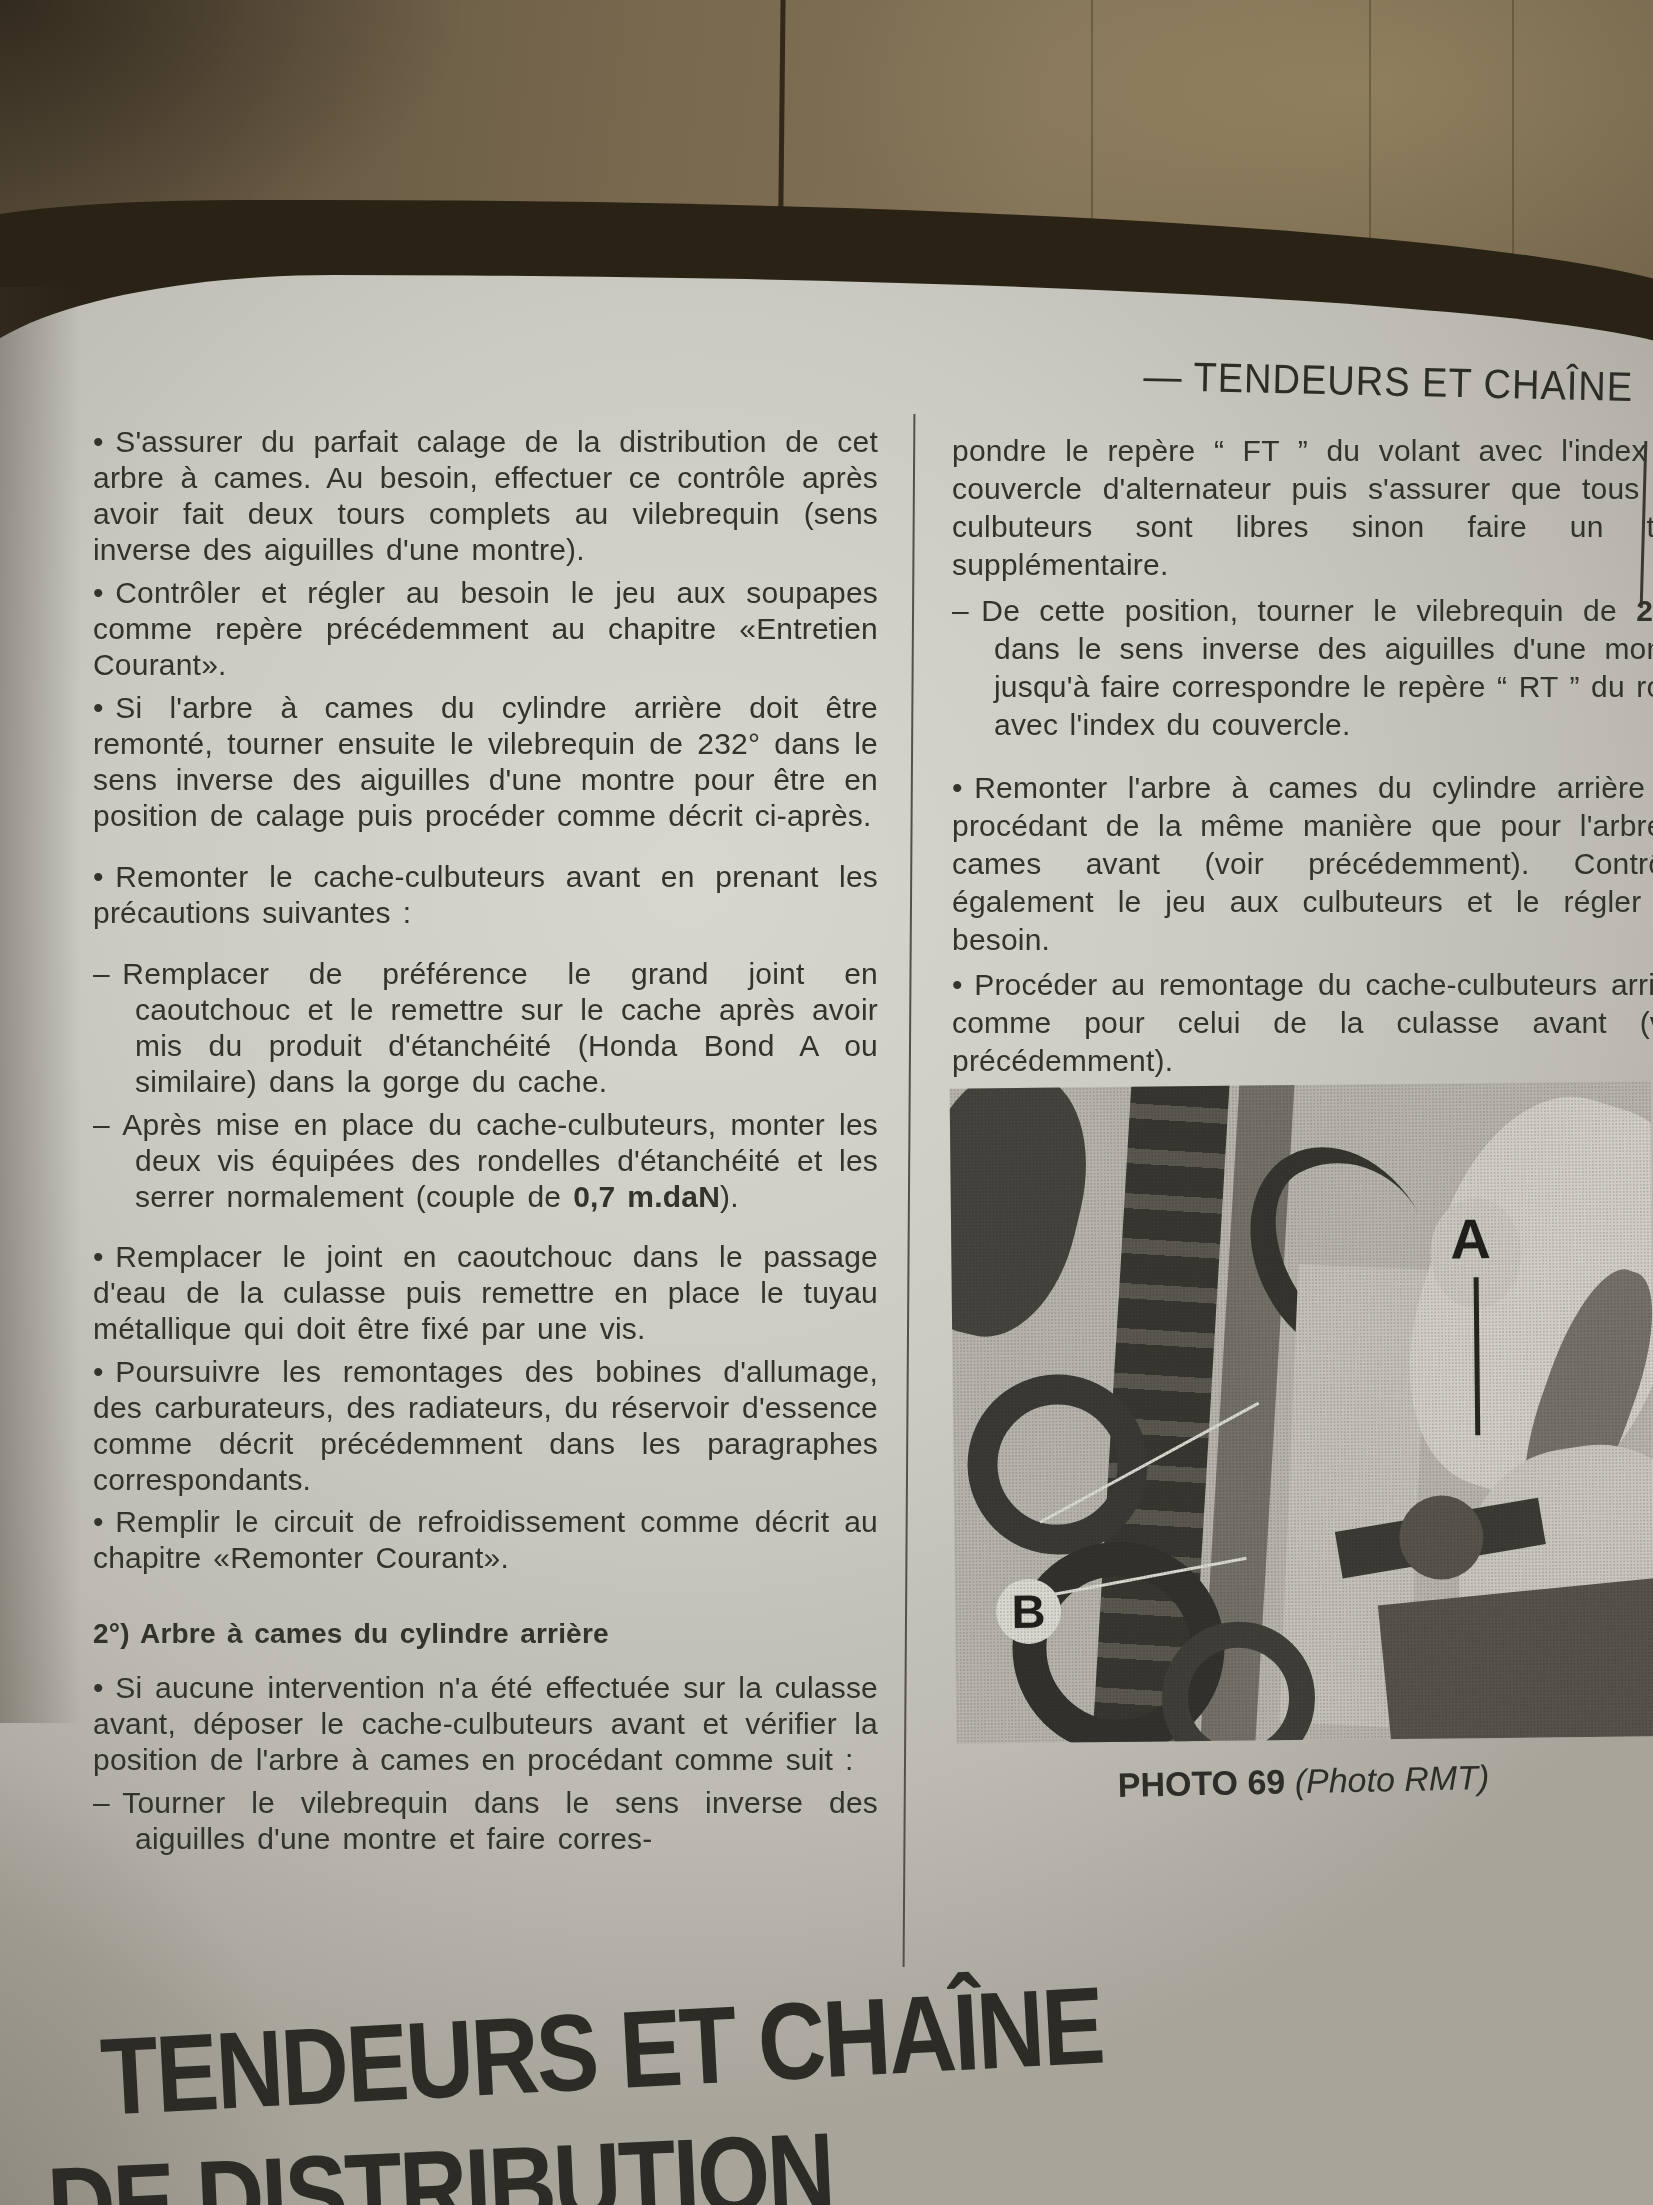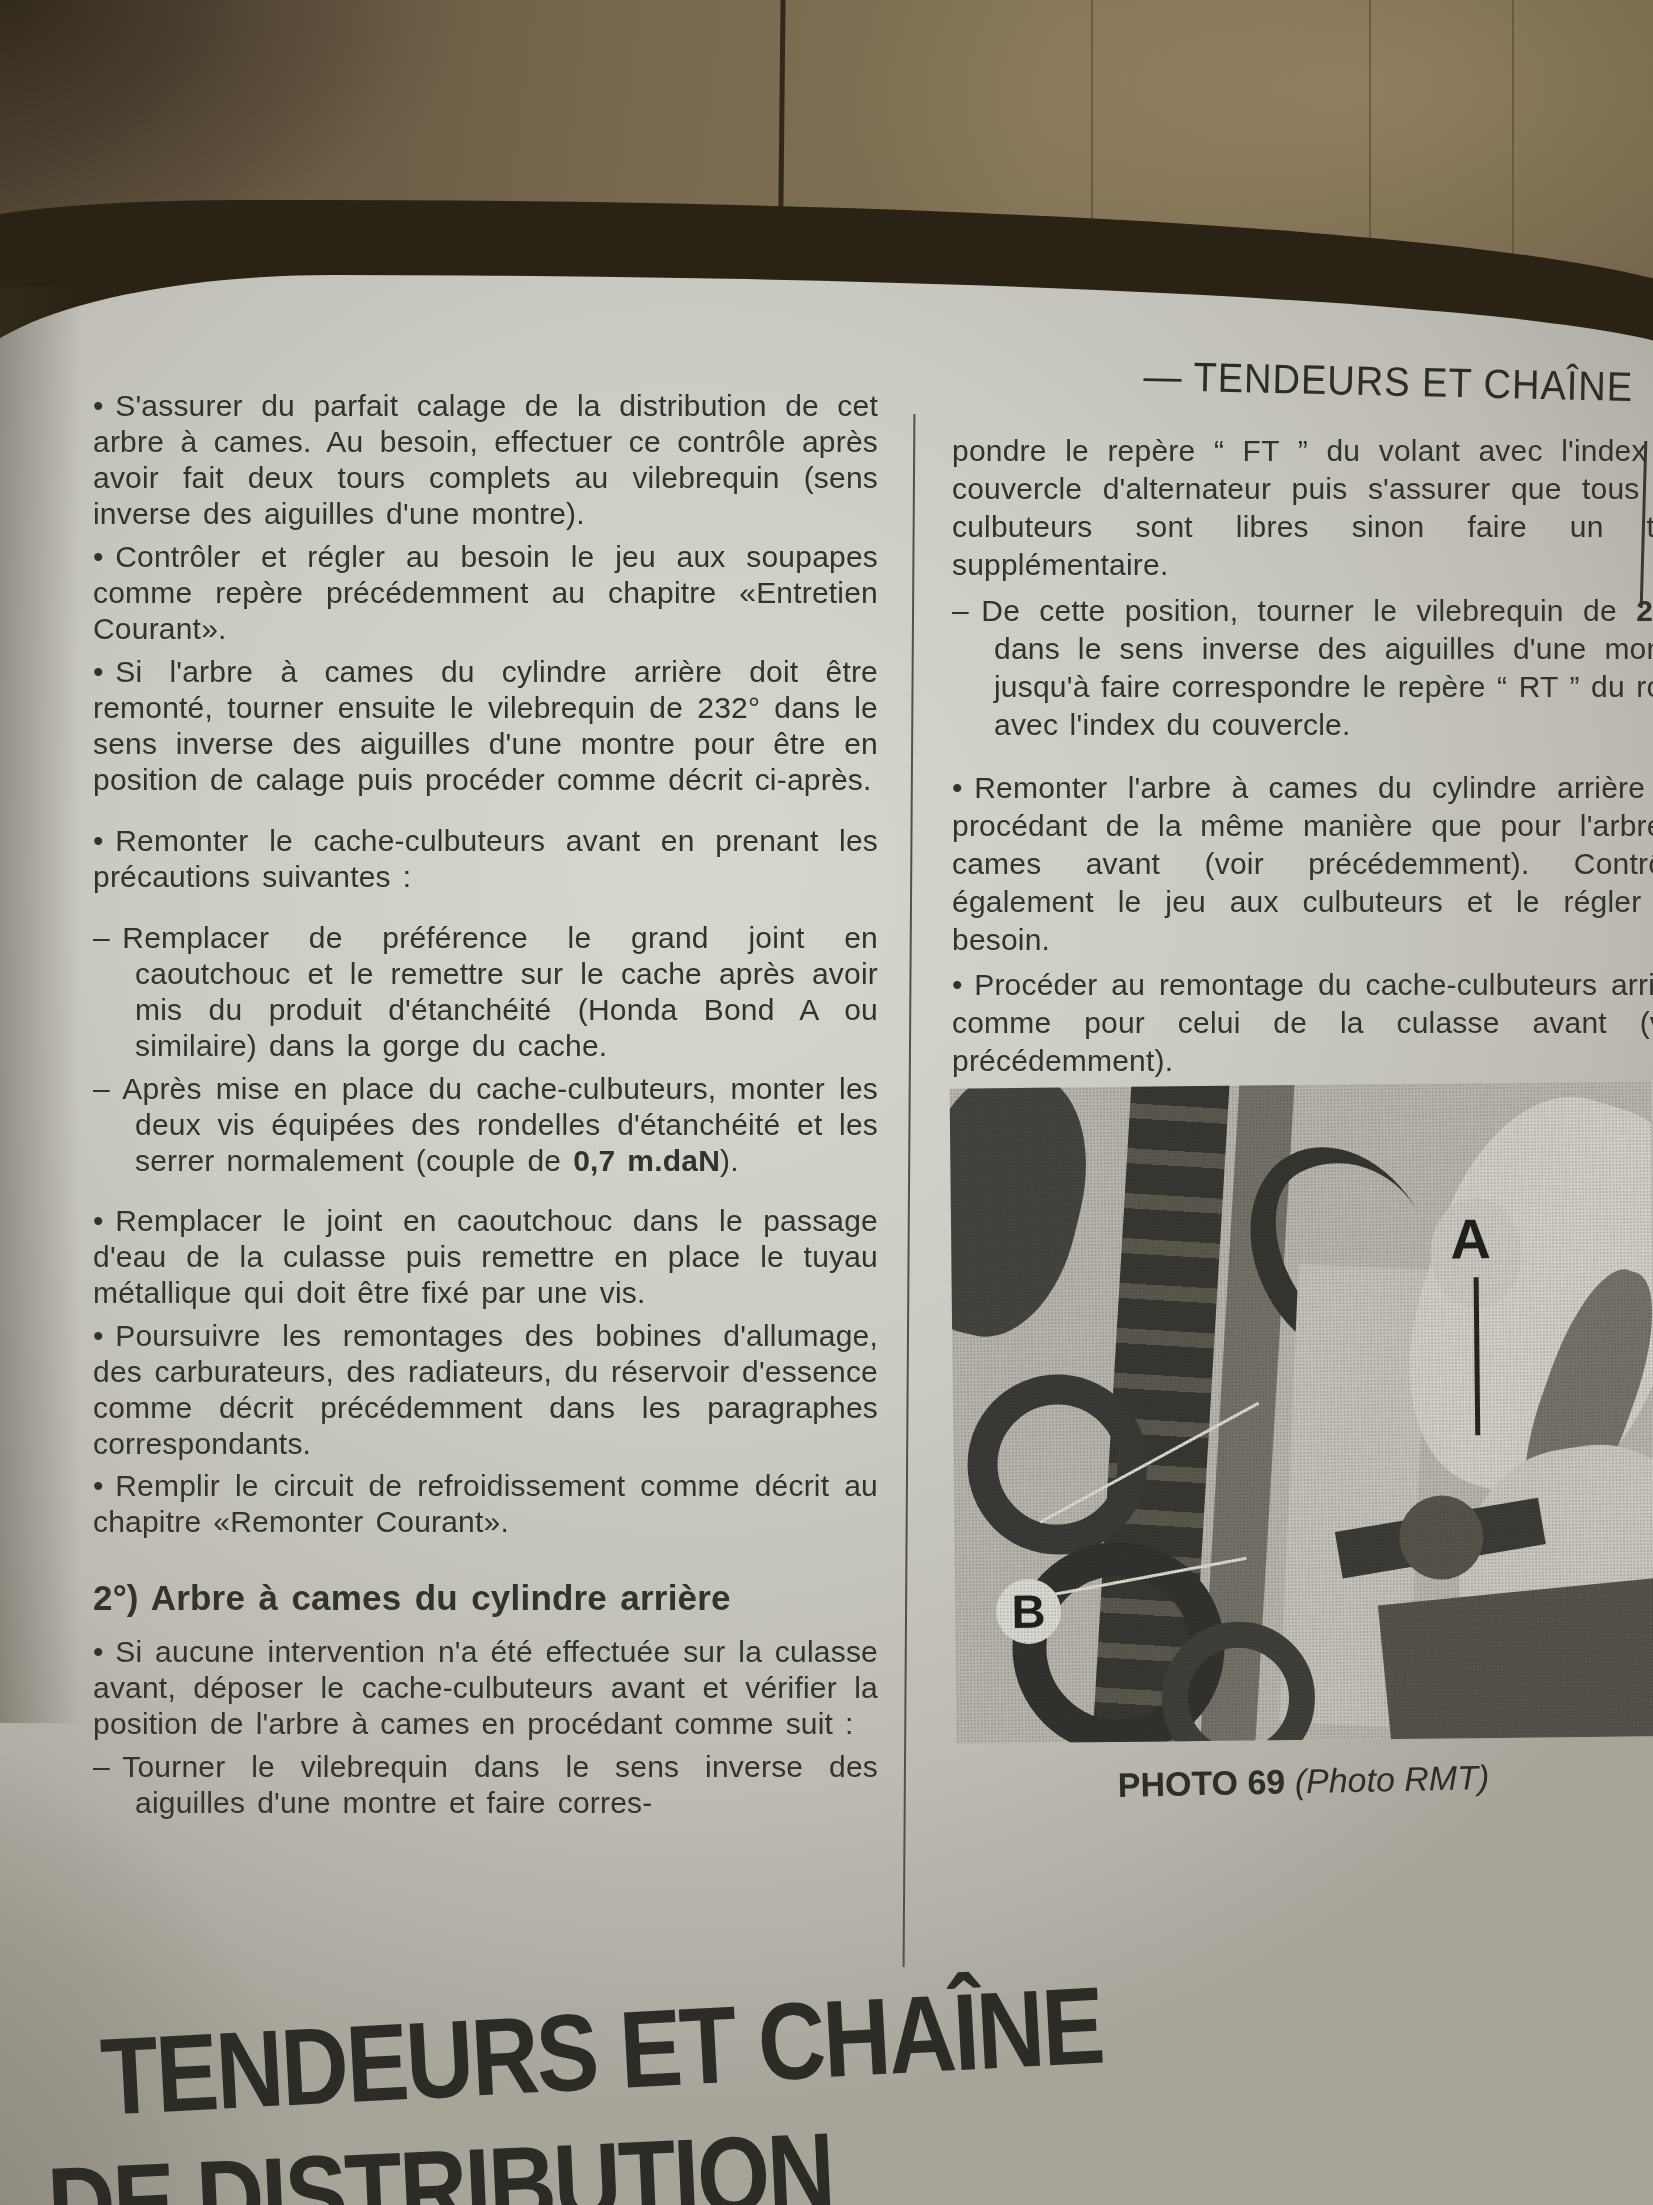--- a/index.html
+++ b/index.html
@@ -29,30 +29,30 @@
   .page-left-shade{position:absolute;left:-43px;top:287px;width:124px;height:1436px;
     background:linear-gradient(90deg, rgba(58,52,40,.55), rgba(58,52,40,0));}
   .page-corner-shade{position:absolute;left:-96px;bottom:-96px;width:431px;height:574px;
     background:radial-gradient(ellipse at 0% 100%, rgba(70,64,52,.35), rgba(0,0,0,0) 70%);}
 
   
   .running-head{position:absolute;left:1144px;top:353px;font-size:41px;color:#2d2c27;
     letter-spacing:1px;white-space:nowrap;transform:scaleX(.93) rotate(1.2deg);
     transform-origin:left top;}
   .col{position:absolute;color:#33322d;text-align:justify;}
-  .col-left{left:93px;top:388px;width:785px;font-size:30px;line-height:36px;
+  .col-left{left:93px;top:424px;width:785px;font-size:30px;line-height:36px;
     word-spacing:3.4px;letter-spacing:0.2px;}
   .col-right{left:952px;top:432px;width:747px;font-size:30px;line-height:38px;
     word-spacing:2.9px;letter-spacing:0.2px;}
   .para{margin:0 0 6.7px 0;}
   .para .marker{margin-right:11.5px;}
   .dash{padding-left:42px;text-indent:-42px;}
   .dash .marker{margin-right:12.4px;}
   .mt-lg{margin-top:25px;} .mt-md{margin-top:24px;} .mt-sm{margin-top:7.7px;}
-  .section-heading{margin:40px 0 18px 0;font-weight:bold;font-size:35px;text-align:left;
+  .section-heading{margin:40px 0 18px 0;font-weight:bold;font-size:28px;text-align:left;
     letter-spacing:0.2px;}
   b{font-weight:bold;}
 
   .col-rule{position:absolute;left:908px;top:414px;width:2.4px;height:1553px;
     background:#54514a;transform:rotate(.4deg);}
   .edge-rule{position:absolute;left:1642px;top:441px;width:2.9px;height:167px;
     background:#3a3831;transform:rotate(1.6deg);}
 
   
   .photo{position:absolute;left:953px;top:1085px;width:701px;height:655px;

